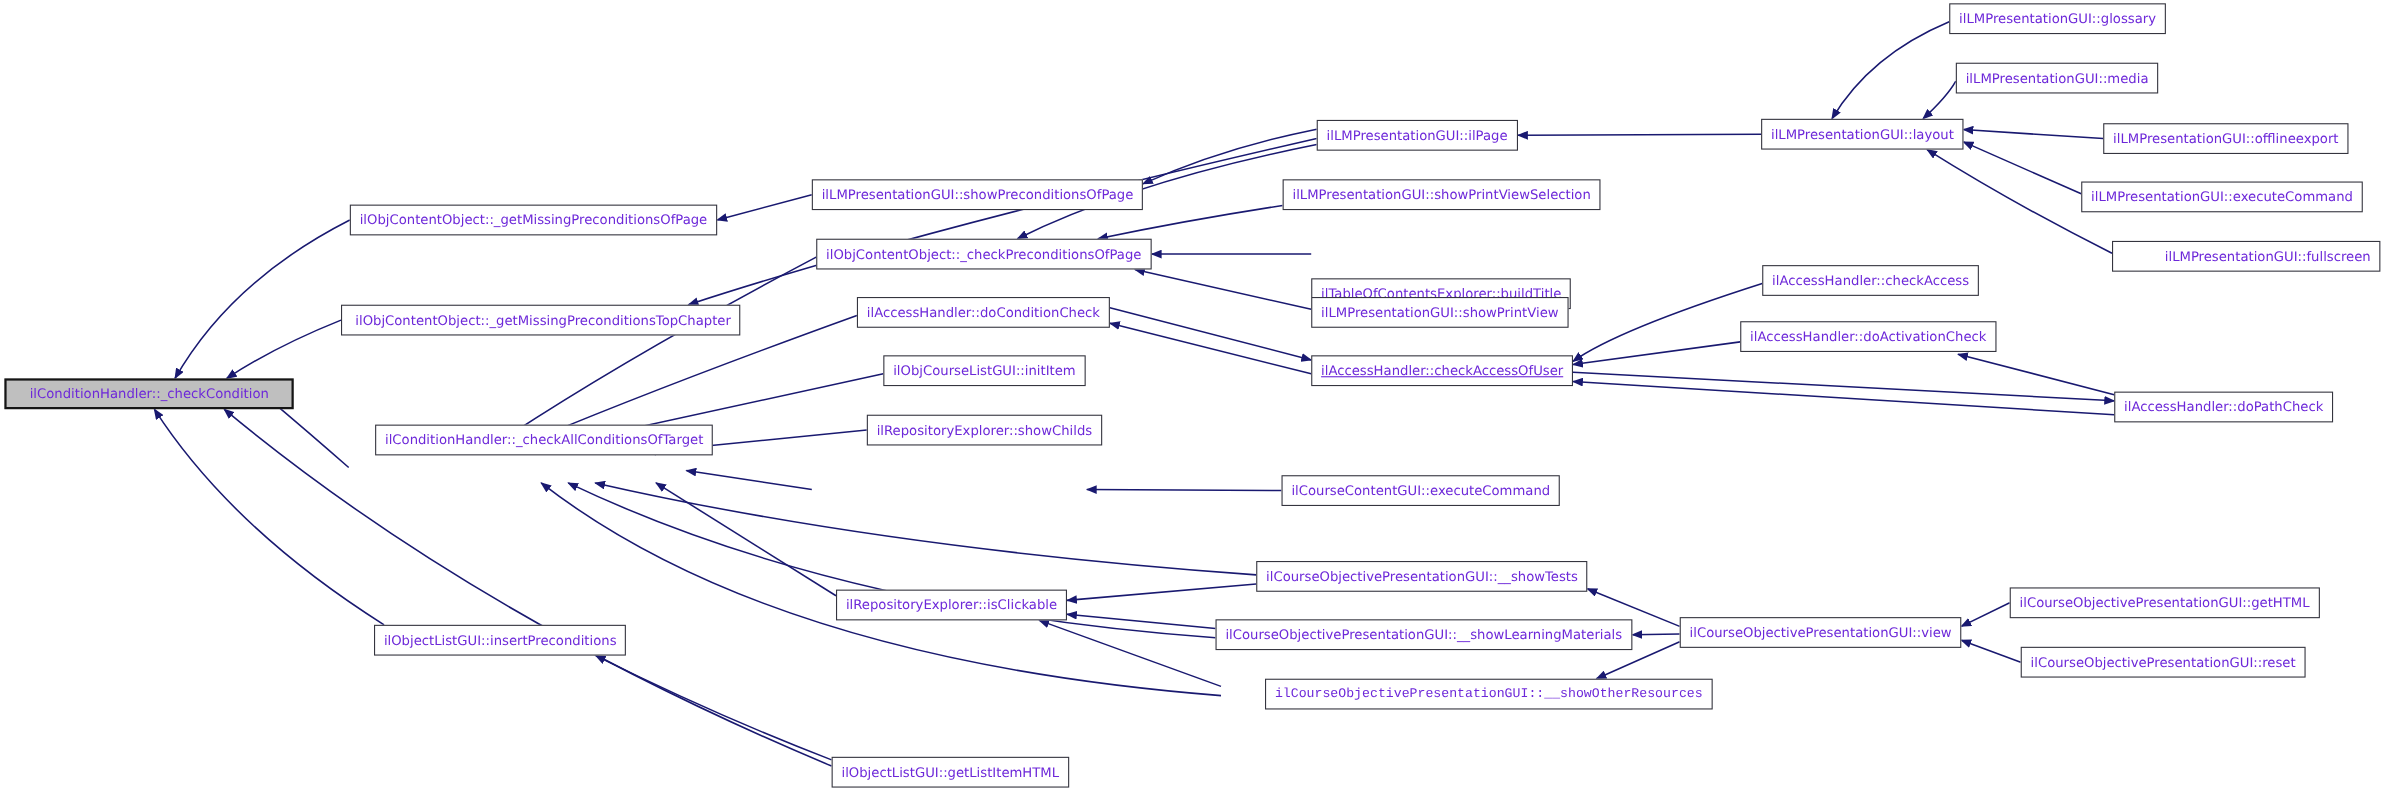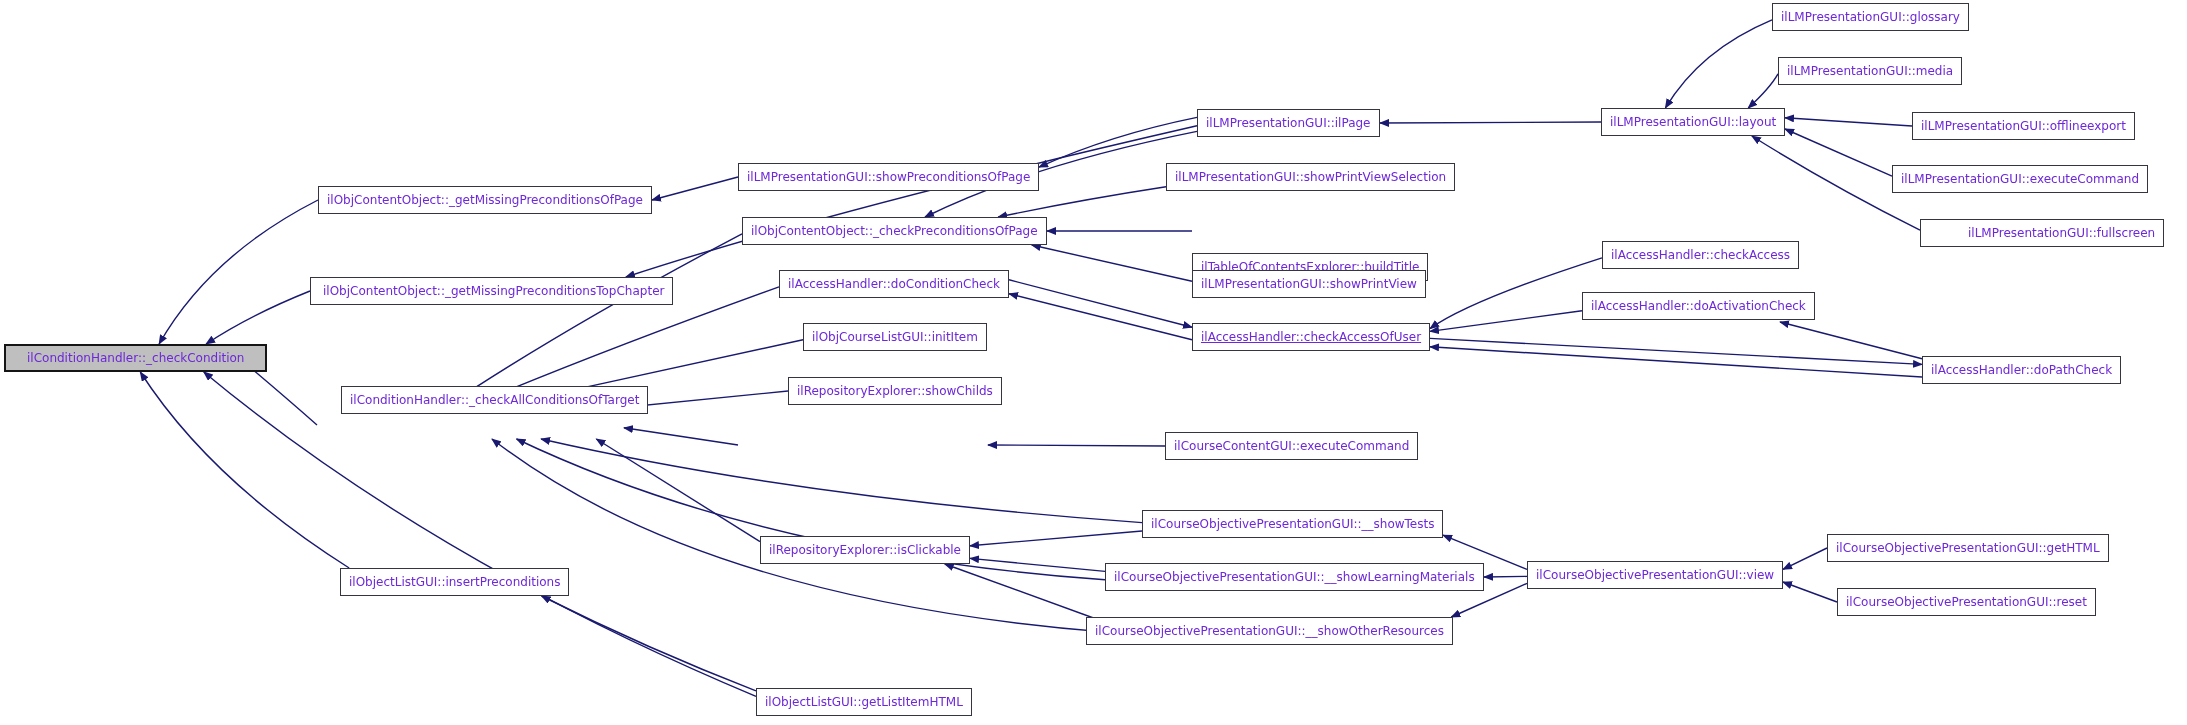--- a/index.html
+++ b/index.html
@@ -81,21 +81,21 @@
     <div class="node" title="ilRepositoryExplorer::showChilds" style="left: 788px; top: 377px; border-color: rgb(53, 53, 63); background: rgb(255, 255, 255);">ilRepositoryExplorer::showChilds</div>
     <div class="node" title="ilRepositoryExplorer::isClickable" style="left: 760px; top: 536px; border-color: rgb(53, 53, 63); background: rgb(255, 255, 255);">ilRepositoryExplorer::isClickable</div>
     <div class="node" title="ilLMPresentationGUI::ilPage" style="left: 1197px; top: 109px; border-color: rgb(53, 53, 63); background: rgb(255, 255, 255);">ilLMPresentationGUI::ilPage</div>
     <div class="node" title="ilLMPresentationGUI::showPrintViewSelection" style="left: 1166px; top: 163px; border-color: rgb(53, 53, 63); background: rgb(255, 255, 255);">ilLMPresentationGUI::showPrintViewSelection</div>
     <div class="node" title="ilTableOfContentsExplorer::buildTitle" style="left: 1192px; top: 217px; border-color: rgb(53, 53, 63); background: rgb(255, 255, 255); margin-top: 36px;">ilTableOfContentsExplorer::buildTitle</div>
     <div class="node" title="ilLMPresentationGUI::showPrintView" style="left: 1192px; top: 270px; border-color: rgb(53, 53, 63); background: rgb(255, 255, 255);">ilLMPresentationGUI::showPrintView</div>
     <div class="node" title="ilAccessHandler::checkAccessOfUser" style="left: 1192px; top: 323px; border-color: rgb(53, 53, 63); background: rgb(255, 255, 255); text-decoration: underline;">ilAccessHandler::checkAccessOfUser</div>
     <div class="node" title="ilCourseContentGUI::executeCommand" style="left: 1165px; top: 432px; border-color: rgb(53, 53, 63); background: rgb(255, 255, 255);">ilCourseContentGUI::executeCommand</div>
     <div class="node" title="ilCourseObjectivePresentationGUI::__showTests" style="left: 1142px; top: 510px; border-color: rgb(53, 53, 63); background: rgb(255, 255, 255);">ilCourseObjectivePresentationGUI::__showTests</div>
     <div class="node" title="ilCourseObjectivePresentationGUI::__showLearningMaterials" style="left: 1105px; top: 563px; border-color: rgb(53, 53, 63); background: rgb(255, 255, 255);">ilCourseObjectivePresentationGUI::__showLearningMaterials</div>
-    <div class="node" title="ilCourseObjectivePresentationGUI::__showOtherResources" style="left: 1086px; top: 617px; border-color: rgb(53, 53, 63); background: rgb(255, 255, 255);">ilCourseObjectivePresentationGUI::__showOtherResources</div>
+    <div class="node" title="ilCourseObjectivePresentationGUI::__showOtherResources" style="left: 1150px; top: 617px; border-color: rgb(53, 53, 63); background: rgb(255, 255, 255); font-family: Liberation Mono, monospace;">ilCourseObjectivePresentationGUI::__showOtherResources</div>
     <div class="node" title="ilCourseObjectivePresentationGUI::view" style="left: 1527px; top: 561px; border-color: rgb(53, 53, 63); background: rgb(255, 255, 255);">ilCourseObjectivePresentationGUI::view</div>
     <div class="node" title="ilCourseObjectivePresentationGUI::getHTML" style="left: 1827px; top: 534px; border-color: rgb(53, 53, 63); background: rgb(255, 255, 255);">ilCourseObjectivePresentationGUI::getHTML</div>
     <div class="node" title="ilCourseObjectivePresentationGUI::reset" style="left: 1837px; top: 588px; border-color: rgb(53, 53, 63); background: rgb(255, 255, 255);">ilCourseObjectivePresentationGUI::reset</div>
     <div class="node" title="ilAccessHandler::checkAccess" style="left: 1602px; top: 241px; border-color: rgb(53, 53, 63); background: rgb(255, 255, 255);">ilAccessHandler::checkAccess</div>
     <div class="node" title="ilAccessHandler::doActivationCheck" style="left: 1582px; top: 292px; border-color: rgb(53, 53, 63); background: rgb(255, 255, 255);">ilAccessHandler::doActivationCheck</div>
     <div class="node" title="ilAccessHandler::doPathCheck" style="left: 1922px; top: 356px; border-color: rgb(53, 53, 63); background: rgb(255, 255, 255);">ilAccessHandler::doPathCheck</div>
     <div class="node" title="ilLMPresentationGUI::layout" style="left: 1601px; top: 108px; border-color: rgb(53, 53, 63); background: rgb(255, 255, 255);">ilLMPresentationGUI::layout</div>
     <div class="node" title="ilLMPresentationGUI::glossary" style="left: 1772px; top: 3px; border-color: rgb(53, 53, 63); background: rgb(255, 255, 255);">ilLMPresentationGUI::glossary</div>
     <div class="node" title="ilLMPresentationGUI::media" style="left: 1778px; top: 57px; border-color: rgb(53, 53, 63); background: rgb(255, 255, 255);">ilLMPresentationGUI::media</div>
     <div class="node" title="ilLMPresentationGUI::offlineexport" style="left: 1912px; top: 112px; border-color: rgb(53, 53, 63); background: rgb(255, 255, 255);">ilLMPresentationGUI::offlineexport</div>

